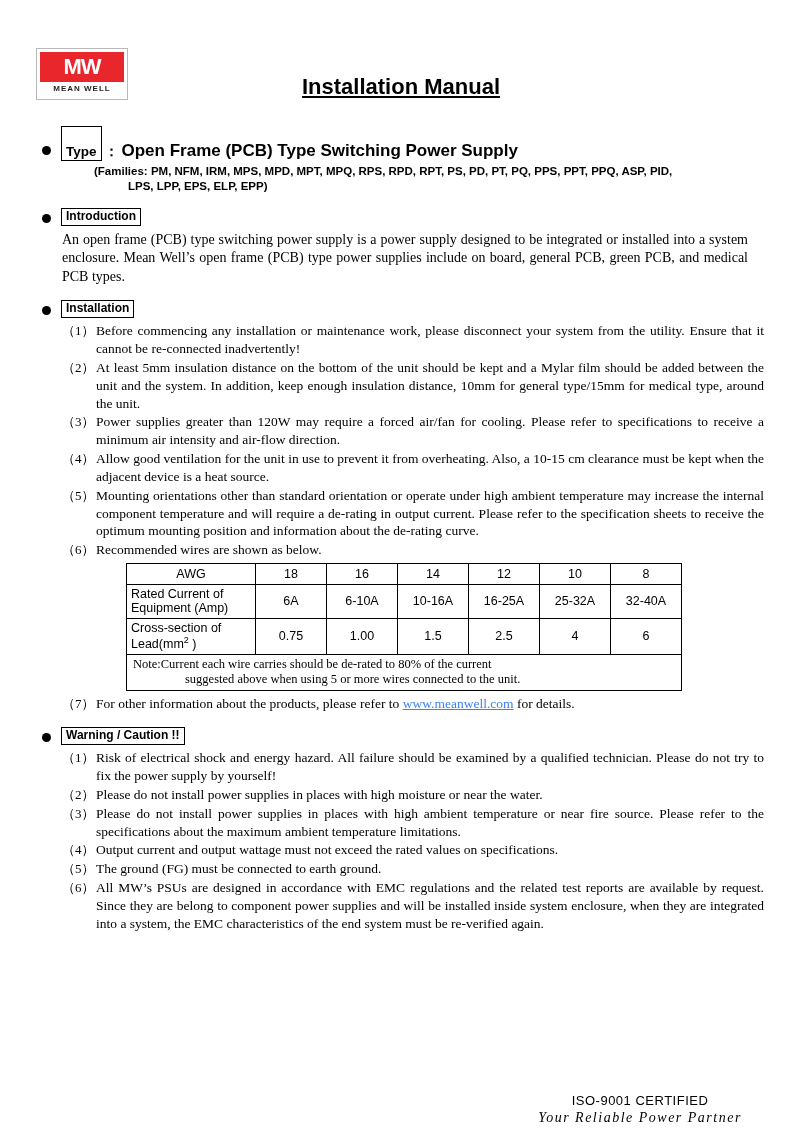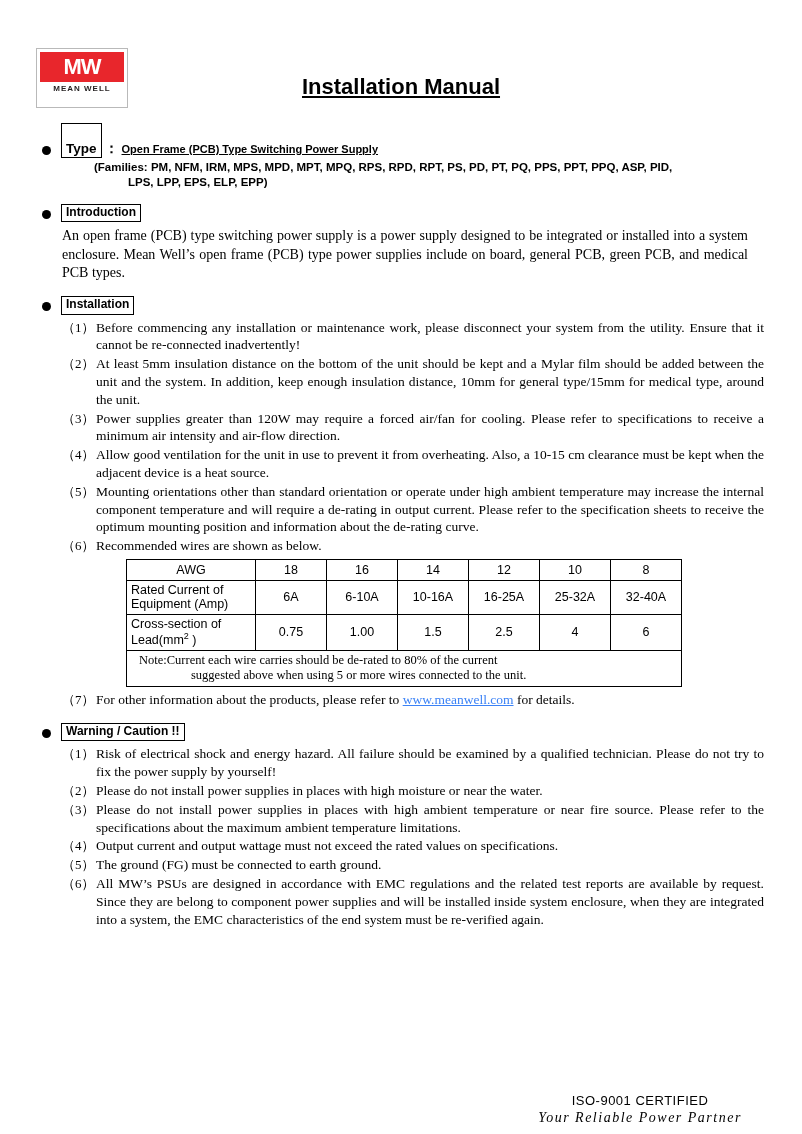--- a/index.html
+++ b/index.html
@@ -27,21 +27,21 @@
   .header {
     position: relative;
     height: 78px;
     margin: 48px 36px 0 36px;
   }
   .logo {
     position: absolute;
     left: 0;
     top: 0;
     width: 92px;
-    height: 60px;
+    height: 52px;
     border: 1px solid #b9b9b9;
     background: #ffffff;
     box-sizing: border-box;
   }
   .logo-red {
     position: absolute;
     left: 3px;
     top: 3px;
     right: 3px;
     height: 30px;
@@ -114,22 +114,21 @@
     padding: 17px 4px 1px 4px;
   }
   .type-colon {
     font-weight: bold;
     font-size: 14px;
     margin: 0 3px;
   }
   .type-title {
     font-family: "Liberation Sans", sans-serif;
     font-weight: bold;
-    font-size: 11px;
-    text-decoration: underline;
+    font-size: 17px;
   }
   .families {
     font-family: "Liberation Sans", sans-serif;
     font-weight: bold;
     font-size: 11.5px;
     margin: 2px 0 0 56px;
     line-height: 1.3;
   }
   .families .indent2 { display: block; margin-left: 34px; }
 
@@ -179,21 +178,21 @@
     vertical-align: middle;
   }
   table.wire td.rowhdr {
     text-align: left;
     width: 120px;
     line-height: 1.15;
   }
   table.wire td.colhdr { width: 62px; }
   table.wire td.note {
     text-align: left;
-    padding: 2px 12px;
+    padding: 2px 6px;
     font-family: "Liberation Serif", serif;
     font-size: 12.5px;
     line-height: 1.25;
   }
   table.wire td.note .n2 { display: block; margin-left: 52px; }
   sup { font-size: 9px; vertical-align: super; }
 
   .link {
     text-decoration: underline;
     color: #3b82f6;

